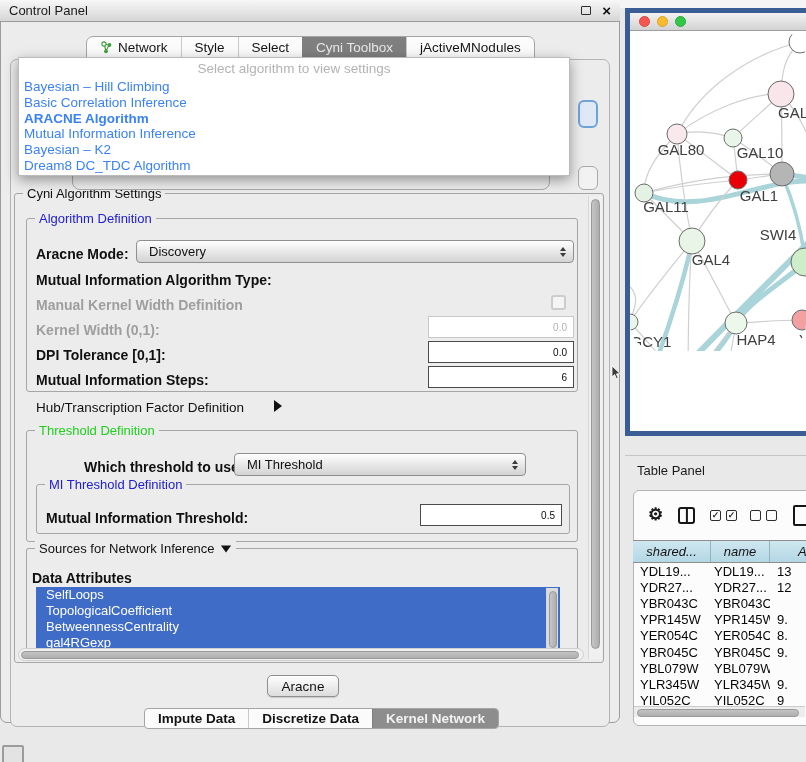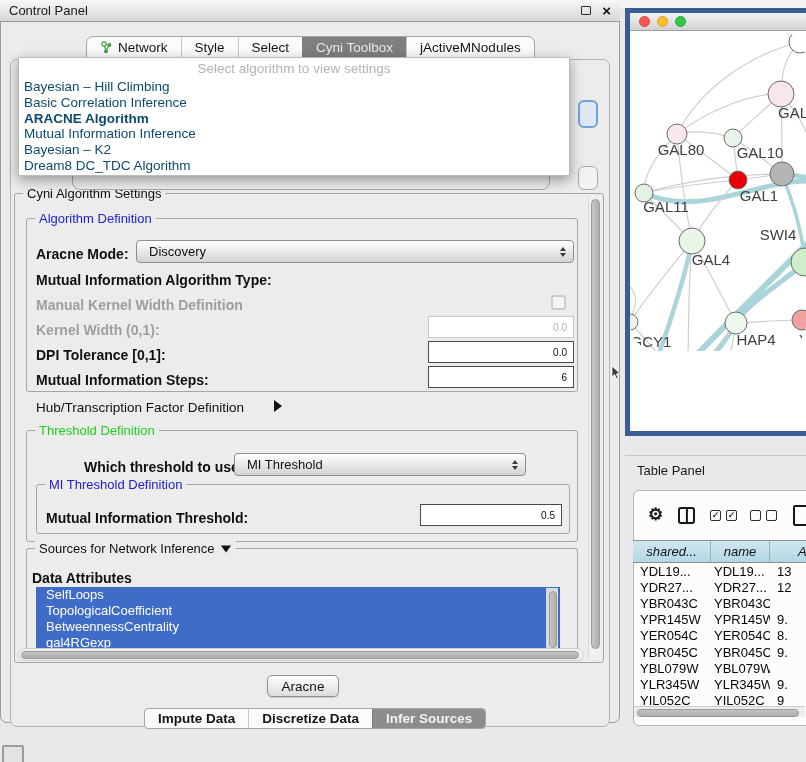--- a/index.html
+++ b/index.html
@@ -26,21 +26,21 @@
   .tab.sel { background:#7f7f7f; color:#e9e9e9; border-left-color:#7f7f7f; }
   .tab svg { margin-right:5px; }
 
   #content-outline { left:10px; top:59px; width:600px; height:668px;
     border:1px solid #b4b4b4; border-radius:7px; background:#ececec; }
 
   
   #algo-popup { left:18px; top:57px; width:552px; height:119px; background:#ffffff;
     border:1px solid #bbbbbb; box-shadow:0 4px 12px rgba(0,0,0,.38); z-index:40; padding-top:3px; }
   #algo-placeholder { height:18px; text-align:center; color:#b3b3b3; font-size:13.5px; }
-  .pitem { height:15.8px; line-height:15.8px; font-size:13.5px; color:#0c4a6e; padding-left:5px; white-space:nowrap; }
+  .pitem { height:15.8px; line-height:15.8px; font-size:13.5px; color:#3b82f6; padding-left:5px; white-space:nowrap; }
   .pitem.bold { font-weight:bold; }
   .frag { z-index:5; }
 
   
   .group { position:absolute; border:1px solid #a6a6a6; border-radius:3px; }
   .gtitle { position:absolute; top:-8px; left:8px; background:#ececec; padding:0 4px;
     font-size:13px; white-space:nowrap; display:flex; align-items:center; gap:5px; color:#111; }
   .gtitle.blue { color:#2020d0; }
   .gtitle.green { color:#1ecf1e; }
 
@@ -267,21 +267,21 @@
   </div>
 
   <div class="abs tabbar" id="bottom-tabbar">
       <div class="tab">
         <span>Impute Data</span>
       </div>
       <div class="tab">
         <span>Discretize Data</span>
       </div>
       <div class="tab sel">
-        <span>Infer Sources</span>
+        <span>Kernel Network</span>
       </div>
     </div>
 
   <div class="abs" id="net-frame"></div>
   <div class="abs" id="net-window"></div>
   <div class="abs" id="net-titlebar">
       <span class="tl" style="background: rgb(245, 87, 80); border: 1px solid rgb(217, 73, 66);"></span>
       <span class="tl" style="background: rgb(252, 187, 47); border: 1px solid rgb(217, 163, 37);"></span>
       <span class="tl" style="background: rgb(51, 199, 72); border: 1px solid rgb(42, 168, 60);"></span>
     </div>

